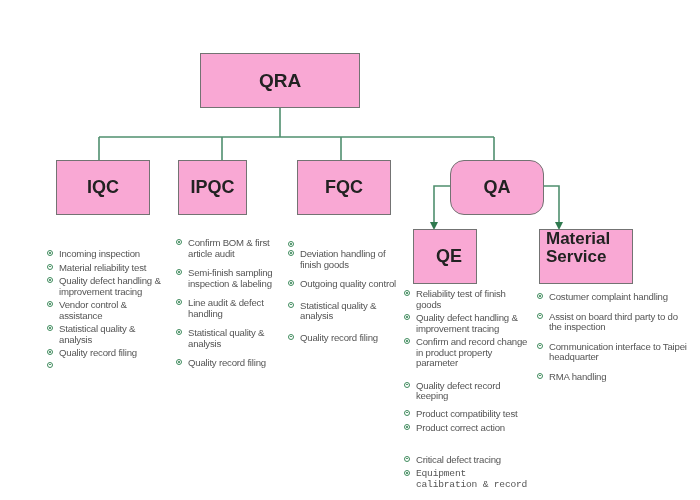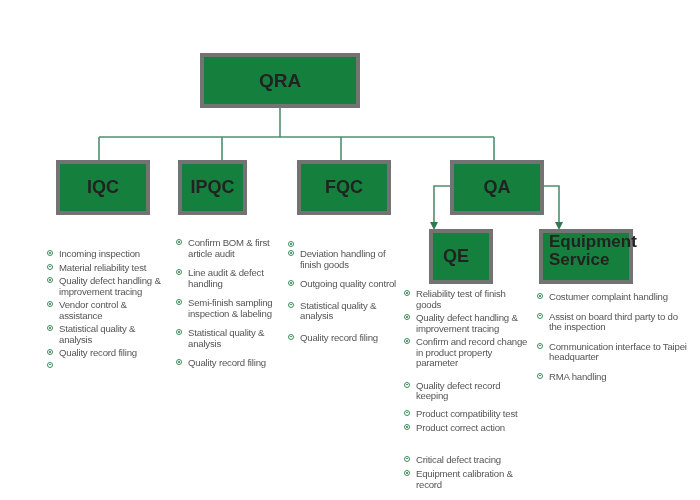--- a/index.html
+++ b/index.html
@@ -1,18 +1,18 @@
 <!DOCTYPE html>
 <html><head>
 <meta charset="utf-8">
 <style>
   html, body { margin: 0; padding: 0; background: #ffffff; }
   body { width: 700px; height: 500px; position: relative; overflow: hidden;
          font-family: "Liberation Sans", sans-serif; color: #333; }
-  .box { position: absolute; border: 4px solid #737373; background: #15803d; box-sizing: border-box;
+  .box { position: absolute; border: 1px solid #737373; background: #f9a8d4; box-sizing: border-box;
          display: flex; align-items: center; justify-content: center;
          font-family: "Liberation Sans", sans-serif; font-weight: bold; color: #222; }
   .box span { display: block; }
   .lvl0 { font-size: 19px; }
   .lvl1 { font-size: 18px; }
   .cs { font-size: 17px; line-height: 18px; justify-content: flex-start; padding-left: 6px; text-align: left; }
   svg.conn { position: absolute; left: 0; top: 0; }
   ul.list { position: absolute; margin: 0; padding: 0; list-style: none;
             font-size: 9.6px; line-height: 10.5px; color: #555; letter-spacing: -0.2px; }
   ul.list li { position: relative; padding-left: 12px; }
@@ -51,64 +51,64 @@
 </div>
 
 <div class="box lvl1" style="left:178px; top:160px; width:69px; height:55px;">
   <span>IPQC</span>
 </div>
 
 <div class="box lvl1" style="left:297px; top:160px; width:94px; height:55px;">
   <span>FQC</span>
 </div>
 
-<div class="box lvl1" style="left:450px; top:160px; width:94px; height:55px;">
+<div class="box lvl1" style="left:450px; top:160px; width:94px; height:55px;border-radius:14px;">
   <span>QA</span>
 </div>
 
-<div class="box lvl1" style="left:429px; top:229px; width:64px; height:55px; justify-content:flex-start; padding-left:10px;">
+<div class="box lvl1" style="left:413px; top:229px; width:64px; height:55px; justify-content:flex-start; padding-left:22px;">
   <span>QE</span>
 </div>
 
 <div class="box cs" style="left:539px; top:229px; width:94px; height:55px; flex-direction:column; align-items:flex-start;">
-  <span>Equipment</span>
+  <span>Material</span>
   <span>Service</span>
 </div>
 
 <ul class="list" style="left:47px; top:238px; width:118px;margin-top:11px;">
     <li style="margin-bottom: 3px;"><span class="bullet"></span><span>Incoming  inspection</span></li>
     <li style="margin-bottom: 3px;"><span class="bullet"></span><span>Material reliability test</span></li>
     <li style="margin-bottom: 3px;"><span class="bullet"></span><span>Quality defect handling &amp; improvement tracing</span></li>
     <li style="margin-bottom: 3px;"><span class="bullet"></span><span>Vendor control &amp; assistance</span></li>
     <li style="margin-bottom: 3px;"><span class="bullet"></span><span>Statistical quality &amp; analysis</span></li>
     <li style="margin-bottom: 2px;"><span class="bullet"></span><span>Quality record filing</span></li>
     <li style="margin-bottom: 2px;"><span class="bullet"></span></li>
   </ul>
 <ul class="list" style="left:176px; top:238px; width:112px;">
     <li style="margin-bottom: 9px;"><span class="bullet"></span><span>Confirm BOM &amp; first article audit</span></li>
+    <li style="margin-bottom: 9px;"><span class="bullet"></span><span>Semi-finish sampling inspection &amp; labeling</span></li>
     <li style="margin-bottom: 9px;"><span class="bullet"></span><span>Line audit &amp; defect handling</span></li>
-    <li style="margin-bottom: 9px;"><span class="bullet"></span><span>Semi-finish sampling inspection &amp; labeling</span></li>
     <li style="margin-bottom: 9px;"><span class="bullet"></span><span>Statistical quality &amp;  analysis</span></li>
     <li style="margin-bottom: 9px;"><span class="bullet"></span><span>Quality record filing</span></li>
   </ul>
 <ul class="list" style="left:288px; top:240px; width:112px;">
     <li style="margin-bottom: 9px;"><span class="bullet"></span></li>
     <li style="margin-bottom: 9px;"><span class="bullet"></span><span>Deviation handling of finish goods</span></li>
     <li style="margin-bottom: 11px;"><span class="bullet"></span><span>Outgoing quality control</span></li>
     <li style="margin-bottom: 11px;"><span class="bullet"></span><span>Statistical quality &amp; analysis</span></li>
     <li style="margin-bottom: 9px;"><span class="bullet"></span><span>Quality record filing</span></li>
   </ul>
 <ul class="list" style="left:404px; top:289px; width:128px;">
     <li style="margin-bottom: 3px;"><span class="bullet"></span><span>Reliability test of finish goods</span></li>
     <li style="margin-bottom: 3px;"><span class="bullet"></span><span>Quality defect handling &amp; improvement tracing</span></li>
     <li style="margin-bottom: 12px;"><span class="bullet"></span><span>Confirm and record change  in product property parameter</span></li>
     <li style="margin-bottom: 7px;"><span class="bullet"></span><span>Quality defect record keeping</span></li>
     <li style="margin-bottom: 4px;"><span class="bullet"></span><span>Product compatibility test</span></li>
     <li style="margin-bottom: 21px;"><span class="bullet"></span><span>Product correct action</span></li>
     <li style="margin-bottom: 4px;"><span class="bullet"></span><span>Critical defect tracing</span></li>
-    <li style="margin-bottom: 8px;"><span class="bullet"></span><span>Equipment calibration &amp; record</span></li>
+    <li style="margin-bottom: 8px; font-family: Liberation Mono, monospace;"><span class="bullet"></span><span>Equipment calibration &amp; record</span></li>
   </ul>
 <ul class="list" style="left:537px; top:292px; width:150px;">
     <li style="margin-bottom: 9px;"><span class="bullet"></span><span>Costumer complaint handling</span></li>
     <li style="margin-bottom: 9px;"><span class="bullet"></span><span>Assist on board third party to do the inspection</span></li>
     <li style="margin-bottom: 9px;"><span class="bullet"></span><span>Communication interface to Taipei headquarter</span></li>
     <li style="margin-bottom: 9px;"><span class="bullet"></span><span>RMA handling</span></li>
   </ul>
 
 </body></html>

